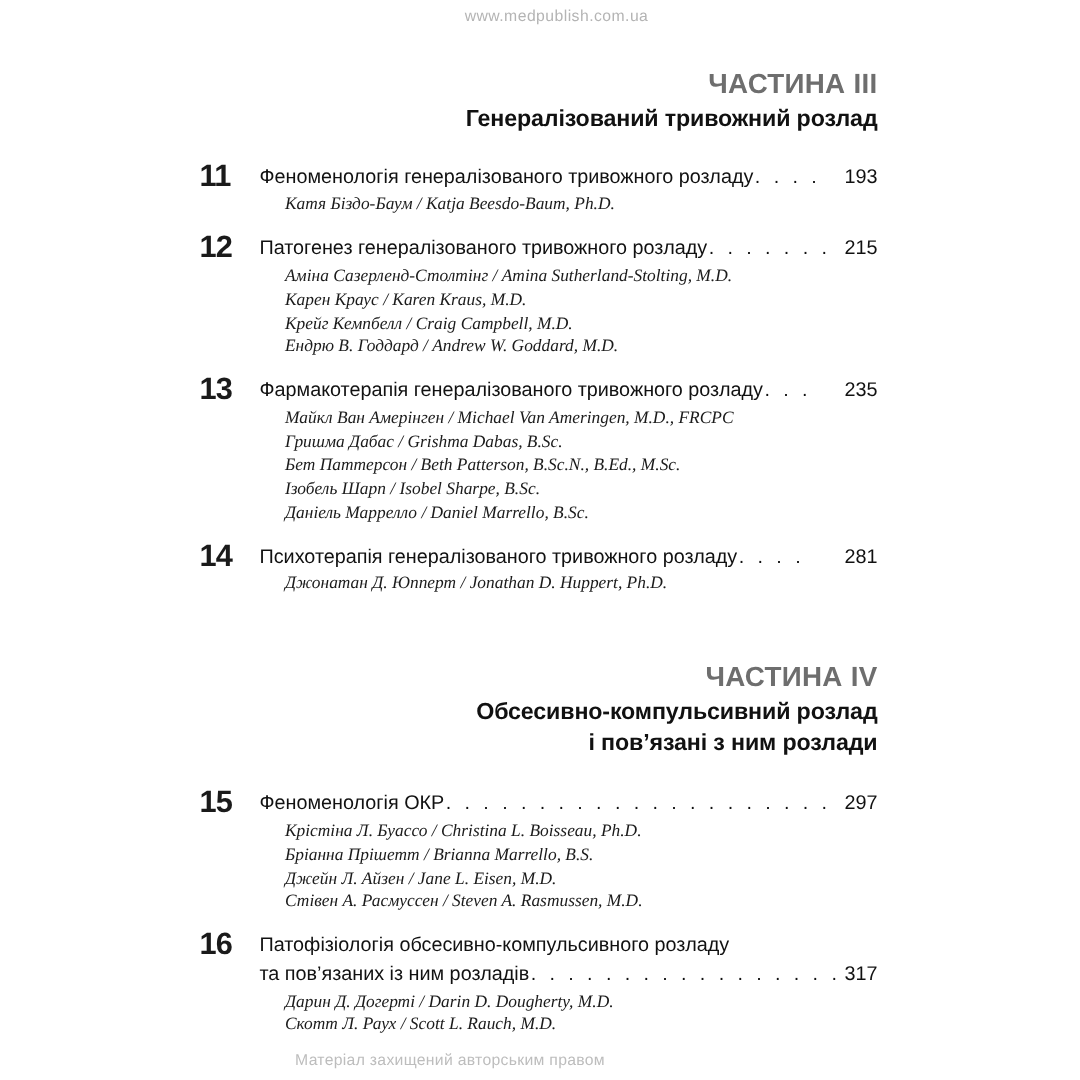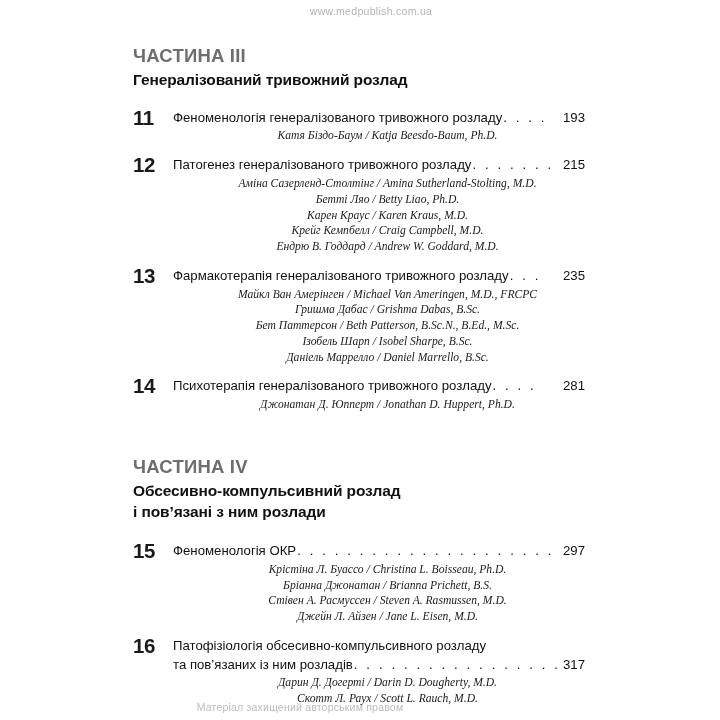--- a/index.html
+++ b/index.html
@@ -53,21 +53,21 @@
   
   .content {
     position: absolute;
     left: 133px;
     top: 44px;
     width: 452px;
   }
 
   
   .part-block {
-    text-align: left;
+    text-align: right;
     width: 452px;
   }
   .part-label {
     font-size: 18.5px;
     font-weight: 700;
     color: #6e6e6e;
     letter-spacing: 0.2px;
     line-height: 1.25;
     font-family: "Liberation Sans", sans-serif;
   }
@@ -138,21 +138,20 @@
     font-size: 13.2px;
     color: #111111;
     line-height: 1.42;
     font-family: "Liberation Sans", sans-serif;
   }
 
   
   .authors {
     margin-top: 1px;
     padding-left: 17px;
-    text-align: center;
   }
   .author-line {
     font-family: "Liberation Serif", "DejaVu Serif", serif;
     font-style: italic;
     font-size: 11.6px;
     line-height: 1.36;
     color: #1b1b1b;
     white-space: pre;
   }
 </style>
@@ -186,21 +185,20 @@
 
     <div class="chapter">
       <div class="chapter-number">12</div>
       <div class="chapter-title-row">
         <span class="ttl">Патогенез генералізованого тривожного розладу</span>
         <span class="leader">. . . . . . .</span>
         <span class="page-num">215</span>
       </div>
       <div class="authors">
         <div class="author-line">Аміна Сазерленд-Столтінг / Amina Sutherland-Stolting, M.D.</div>
-        <div class="author-line">Бетті Ляо / Betty Liao, Ph.D.</div>
         <div class="author-line">Карен Краус / Karen Kraus, M.D.</div>
         <div class="author-line">Крейг Кемпбелл / Craig Campbell, M.D.</div>
         <div class="author-line">Ендрю В. Годдард / Andrew W. Goddard, M.D.</div>
       </div>
     </div>
 
     <div class="chapter">
       <div class="chapter-number">13</div>
       <div class="chapter-title-row">
         <span class="ttl">Фармакотерапія генералізованого тривожного розладу</span>
@@ -238,23 +236,23 @@
 
     <div class="chapter">
       <div class="chapter-number">15</div>
       <div class="chapter-title-row">
         <span class="ttl">Феноменологія ОКР</span>
         <span class="leader">. . . . . . . . . . . . . . . . . . . . . . . . . .</span>
         <span class="page-num">297</span>
       </div>
       <div class="authors">
         <div class="author-line">Крістіна Л. Буассо / Christina L. Boisseau, Ph.D.</div>
-        <div class="author-line">Бріанна Джонатан / Brianna Prichett, B.S.</div>
+        <div class="author-line">Бріанна Прішетт / Brianna Marrello, B.S.</div>
+        <div class="author-line">Джейн Л. Айзен / Jane L. Eisen, M.D.</div>
         <div class="author-line">Стівен А. Расмуссен / Steven A. Rasmussen, M.D.</div>
-        <div class="author-line">Джейн Л. Айзен / Jane L. Eisen, M.D.</div>
       </div>
     </div>
 
     <div class="chapter">
       <div class="chapter-number">16</div>
       <div class="title-line-plain">Патофізіологія обсесивно-компульсивного розладу</div>
       <div class="chapter-title-row">
         <span class="ttl">та пов’язаних із ним розладів</span>
         <span class="leader">. . . . . . . . . . . . . . . . . . . . . .</span>
         <span class="page-num">317</span>

